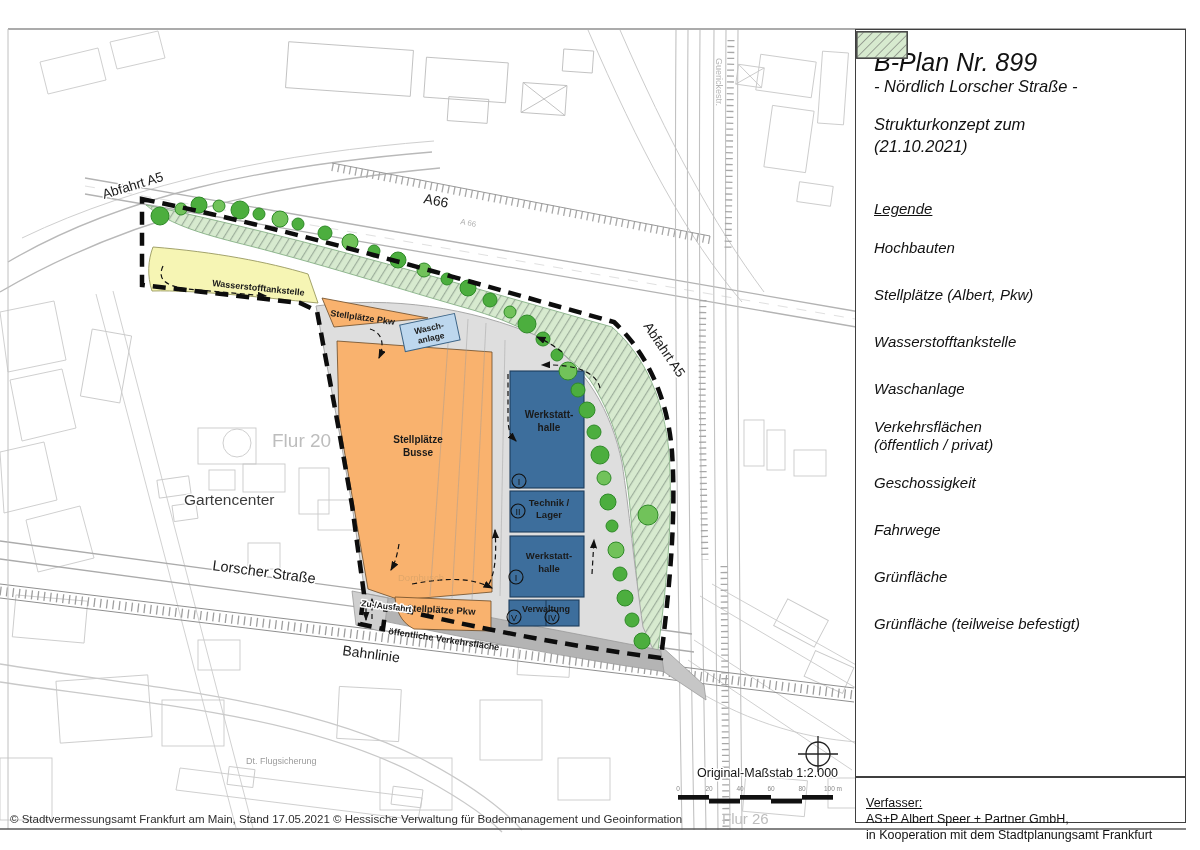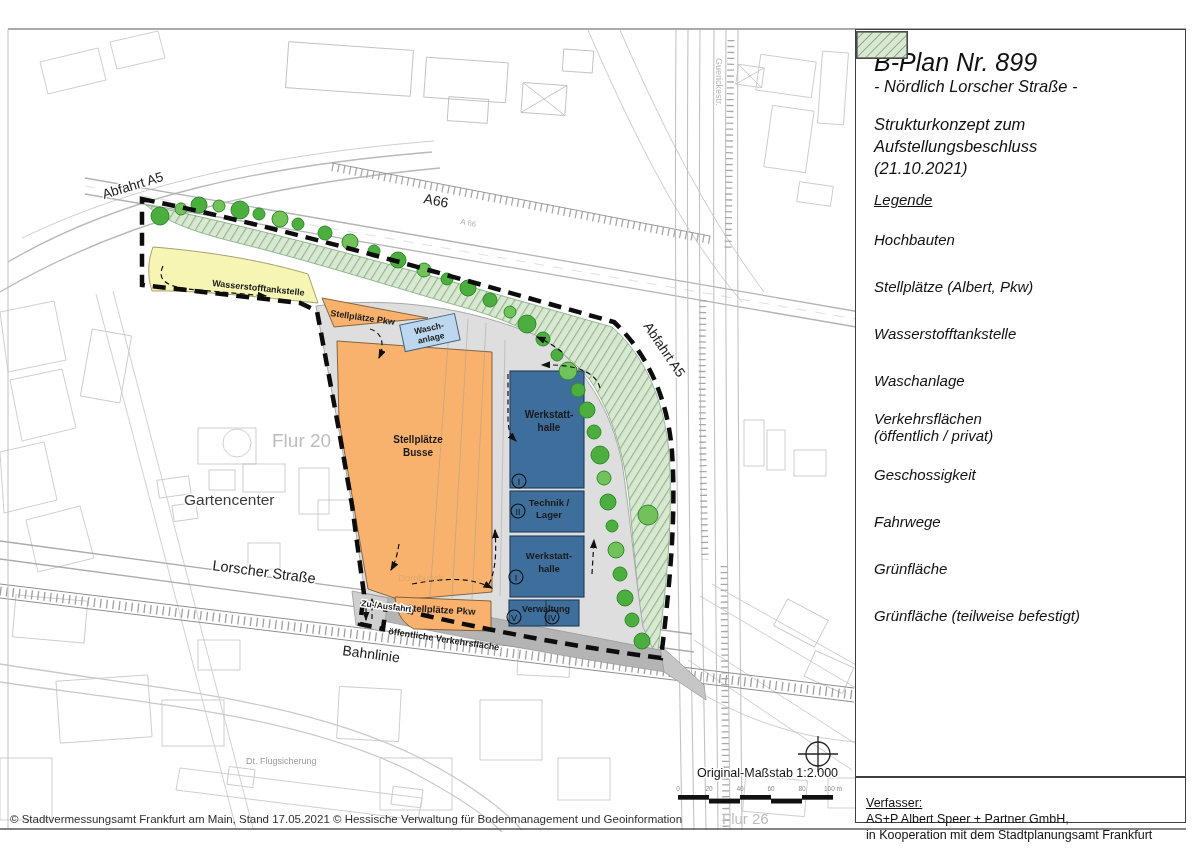--- a/index.html
+++ b/index.html
@@ -5,21 +5,21 @@
   html,body{margin:0;padding:0;background:#e8e8e8;}
   .sheet{position:relative;width:1200px;height:850px;background:#ffffff;overflow:hidden;
          font-family:"Liberation Sans",sans-serif;color:#111;}
   .sheet svg{position:absolute;left:0;top:0;}
   .halo{stroke:#fff;stroke-width:3px;paint-order:stroke;stroke-linejoin:round;}
   .panel{position:absolute;left:855px;top:29px;width:331px;height:748px;background:#fff;
          border:1.5px solid #3f3f3f;box-sizing:border-box;padding:18px 10px 0 18px;font-style:italic;}
   .p-title{font-size:25px;color:#111;}
   .p-sub{font-size:16.5px;}
   .p-concept{font-size:16.5px;line-height:1.32;margin-top:18px;}
-  .p-legende{font-size:15px;text-decoration:underline;margin-top:12px;margin-bottom:16px;}
+  .p-legende{font-size:15px;text-decoration:underline;margin-top:42px;margin-bottom:16px;}
   .lrow{display:flex;align-items:center;gap:17px;height:30px;margin-bottom:17px;}
   .llab{font-size:15px;line-height:1.15;}
   .sw{flex:0 0 54px;}
   .verfasser{position:absolute;left:855px;top:777px;width:331px;height:46px;background:#fff;
              border:1.5px solid #3f3f3f;box-sizing:border-box;padding:17px 10px;font-size:12.5px;line-height:1.28;}
   .v-head{text-decoration:underline;}
   .copyright{position:absolute;left:10px;top:813px;font-size:11.5px;color:#2e2e2e;white-space:nowrap;}
 </style>
 </head>
 <body>
@@ -278,21 +278,20 @@
     <line x1="8" y1="29" x2="8" y2="829" stroke="#c0c0c0" stroke-width="1"></line>
     <line x1="0" y1="829" x2="1186" y2="829" stroke="#5a5a5a" stroke-width="1.5"></line>
   </g>
 </svg>
 
 <div class="panel">
   <div class="p-title">B-Plan Nr. 899</div>
   <div class="p-sub">- Nördlich Lorscher Straße -</div>
   <div class="p-concept">
     <div>Strukturkonzept zum</div>
-    <div>Aufstellungsbeschluss</div>
     <div>(21.10.2021)</div>
   </div>
   <div class="p-legende">Legende</div>
 
   <div class="lrow">
     <svg class="sw" width="54" height="30">
           <rect x="1" y="2" width="50" height="26" stroke="#333" stroke-width="1.2" fill="#3D6E9C"></rect>
         </svg>
     <div class="llab">Hochbauten</div>
   </div>

